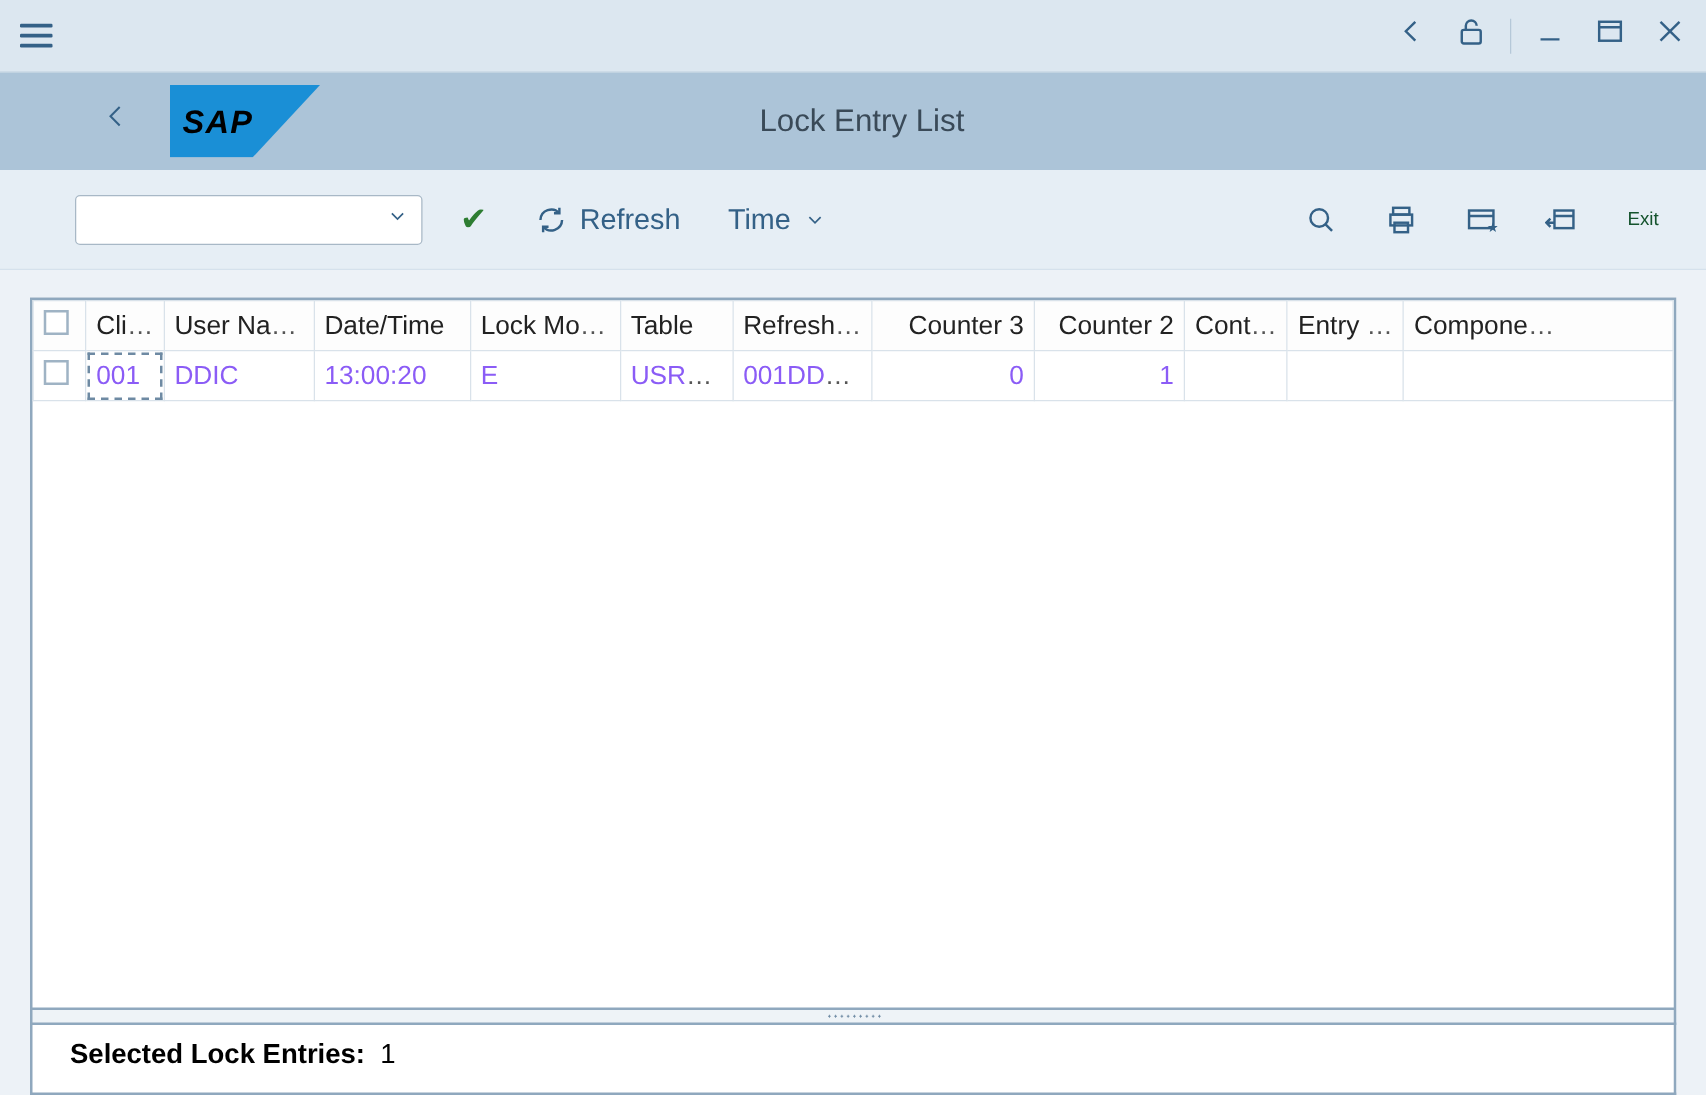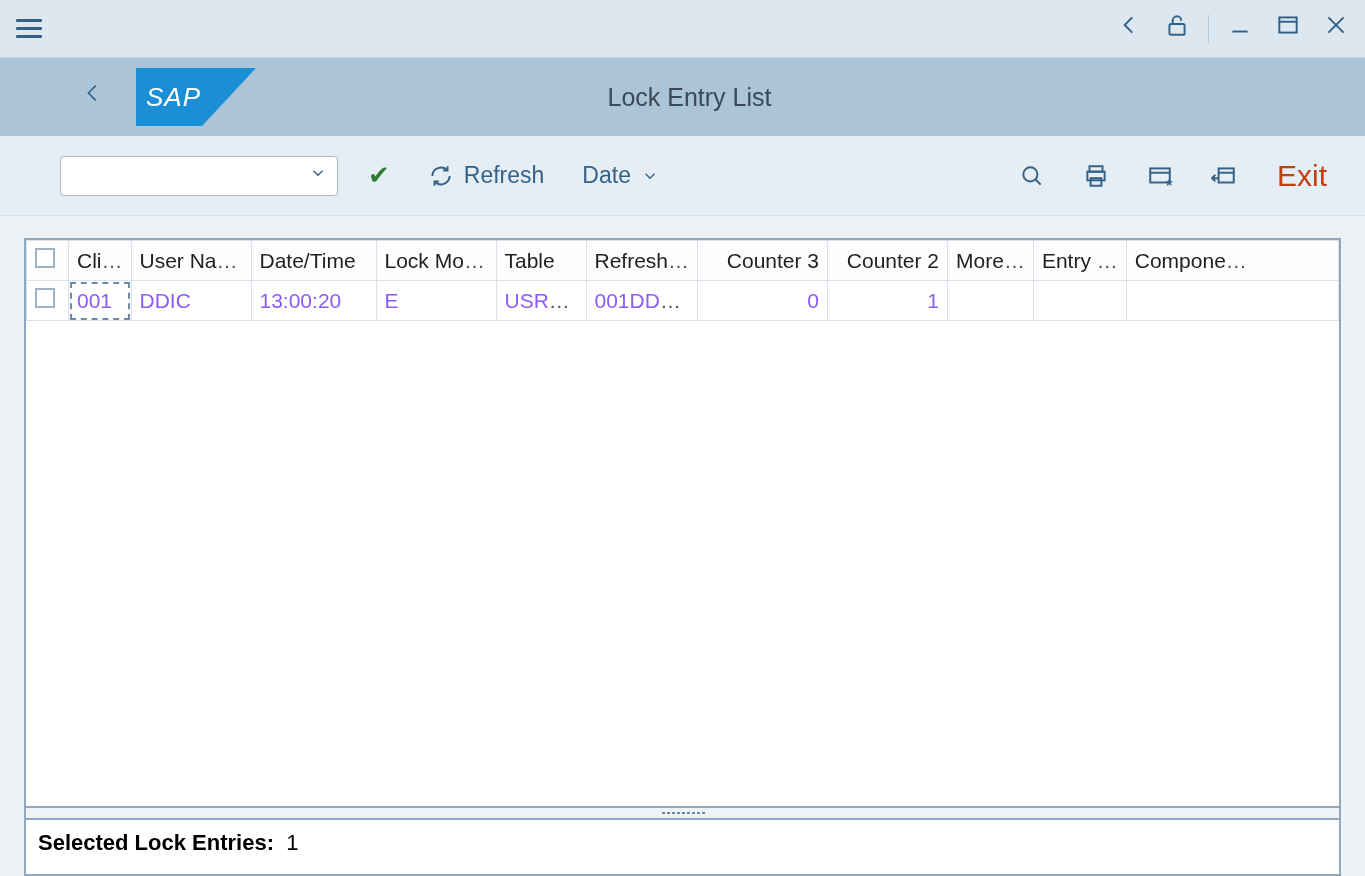--- a/index.html
+++ b/index.html
@@ -34,21 +34,21 @@
   .header .sap-logo {
     margin-left: 20px;
     width: 120px; height: 58px;
     position: relative;
   }
   .header .sap-logo .shape {
     position: absolute; inset: 0;
     background: #1a8fd6;
     clip-path: polygon(0 0, 100% 0, 55% 100%, 0 100%);
     display: flex; align-items: center; padding-left: 10px;
-    color: #ffffff; font-weight: 400; font-size: 26px; letter-spacing: 1px;
+    color: #000000; font-weight: 700; font-size: 26px; letter-spacing: 1px;
     font-style: italic;
   }
   .header .title {
     position: absolute; left: 0; right: 0; text-align: center;
     font-size: 25px; color: #3a4a58; pointer-events: none; margin-left: 14px;
   }
 
   
   .toolbar {
     height: 80px;
@@ -70,21 +70,21 @@
   }
   .toolbar .combo .chev { color: #346187; font-size: 18px; }
   .toolbar .tb-btn {
     display: flex; align-items: center; gap: 10px;
     color: #346187; font-size: 23px;
     cursor: pointer; padding: 6px 8px;
   }
   .toolbar .tb-btn.text { font-size: 23px; }
   .toolbar .spacer { flex: 1; }
   .check { color: #2e7d32; font-size: 26px; }
-  .exit-text { color: #c2410c; font-size: 30px; cursor: pointer; padding: 6px 10px; }
+  .exit-text { color: #14532d; font-size: 15px; cursor: pointer; padding: 6px 10px; }
 
   
   .content-wrap {
     padding: 22px 24px 0 24px;
     height: calc(876px - 58px - 78px - 80px);
     display: flex; flex-direction: column;
   }
   .grid-panel {
     flex: 1;
     border: 2px solid #8fa8be;
@@ -118,21 +118,21 @@
     height: 12px; background: #eef3f7;
     border: 2px solid #8fa8be; border-top: none;
     display: flex; align-items: center; justify-content: center;
     cursor: row-resize;
   }
   .splitter .dots { width: 44px; height: 4px; background-image: radial-gradient(#6e8aa3 1.2px, transparent 1.2px); background-size: 5px 4px; }
 
   .statusbar {
     border: 2px solid #8fa8be; border-top: none;
     background: #fff;
-    padding: 10px 12px;
+    padding: 10px 30px;
     font-size: 22px;
     min-height: 56px;
   }
   .statusbar b { font-weight: 700; }
 
   svg.icon { width: 26px; height: 26px; stroke: #346187; fill: none; stroke-width: 1.8; }
 </style>
 </head>
 <body>
 
@@ -203,21 +203,21 @@
   <span class="tb-btn text">
     <svg class="icon" viewBox="0 0 24 24">
         <path d="M4 12a8 8 0 0 1 14-5"></path>
         <polyline points="18 3 18 7 14 7"></polyline>
         <path d="M20 12a8 8 0 0 1-14 5"></path>
         <polyline points="6 21 6 17 10 17"></polyline>
       </svg>
     <span>Refresh</span>
   </span>
   <span class="tb-btn text">
-    <span>Date</span>
+    <span>Time</span>
     <svg class="icon" viewBox="0 0 24 24" style="width:18px;height:18px">
         <polyline points="6 9 12 15 18 9"></polyline>
       </svg>
   </span>
 
   <div class="spacer"></div>
 
   <span class="tb-btn">
     <svg class="icon" viewBox="0 0 24 24">
         <circle cx="10.5" cy="10.5" r="6.5"></circle>
@@ -255,21 +255,21 @@
         <tr>
           <th class="chkcell"><span class="chkbox"></span></th>
           <th style="width:60px"><span>Cli</span><span class="ellip"></span></th>
           <th style="width:120px"><span>User Na</span><span class="ellip"></span></th>
           <th style="width:125px">Date/Time</th>
           <th style="width:120px"><span>Lock Mo</span><span class="ellip"></span></th>
           <th style="width:90px">Table</th>
           <th style="width:110px"><span>Refresh</span><span class="ellip"></span></th>
           <th style="width:130px" class="num-right">Counter 3</th>
           <th style="width:120px" class="num-right">Counter 2</th>
-          <th style="width:80px"><span>More</span><span class="ellip"></span></th>
+          <th style="width:80px"><span>Cont</span><span class="ellip"></span></th>
           <th style="width:85px"><span>Entry </span><span class="ellip"></span></th>
           <th><span>Compone</span><span class="ellip"></span></th>
         </tr>
       </thead>
       <tbody>
         <tr>
           <td class="chkcell"><span class="chkbox"></span></td>
           <td class="cell-selected">001</td>
           <td>DDIC</td>
           <td>13:00:20</td>

